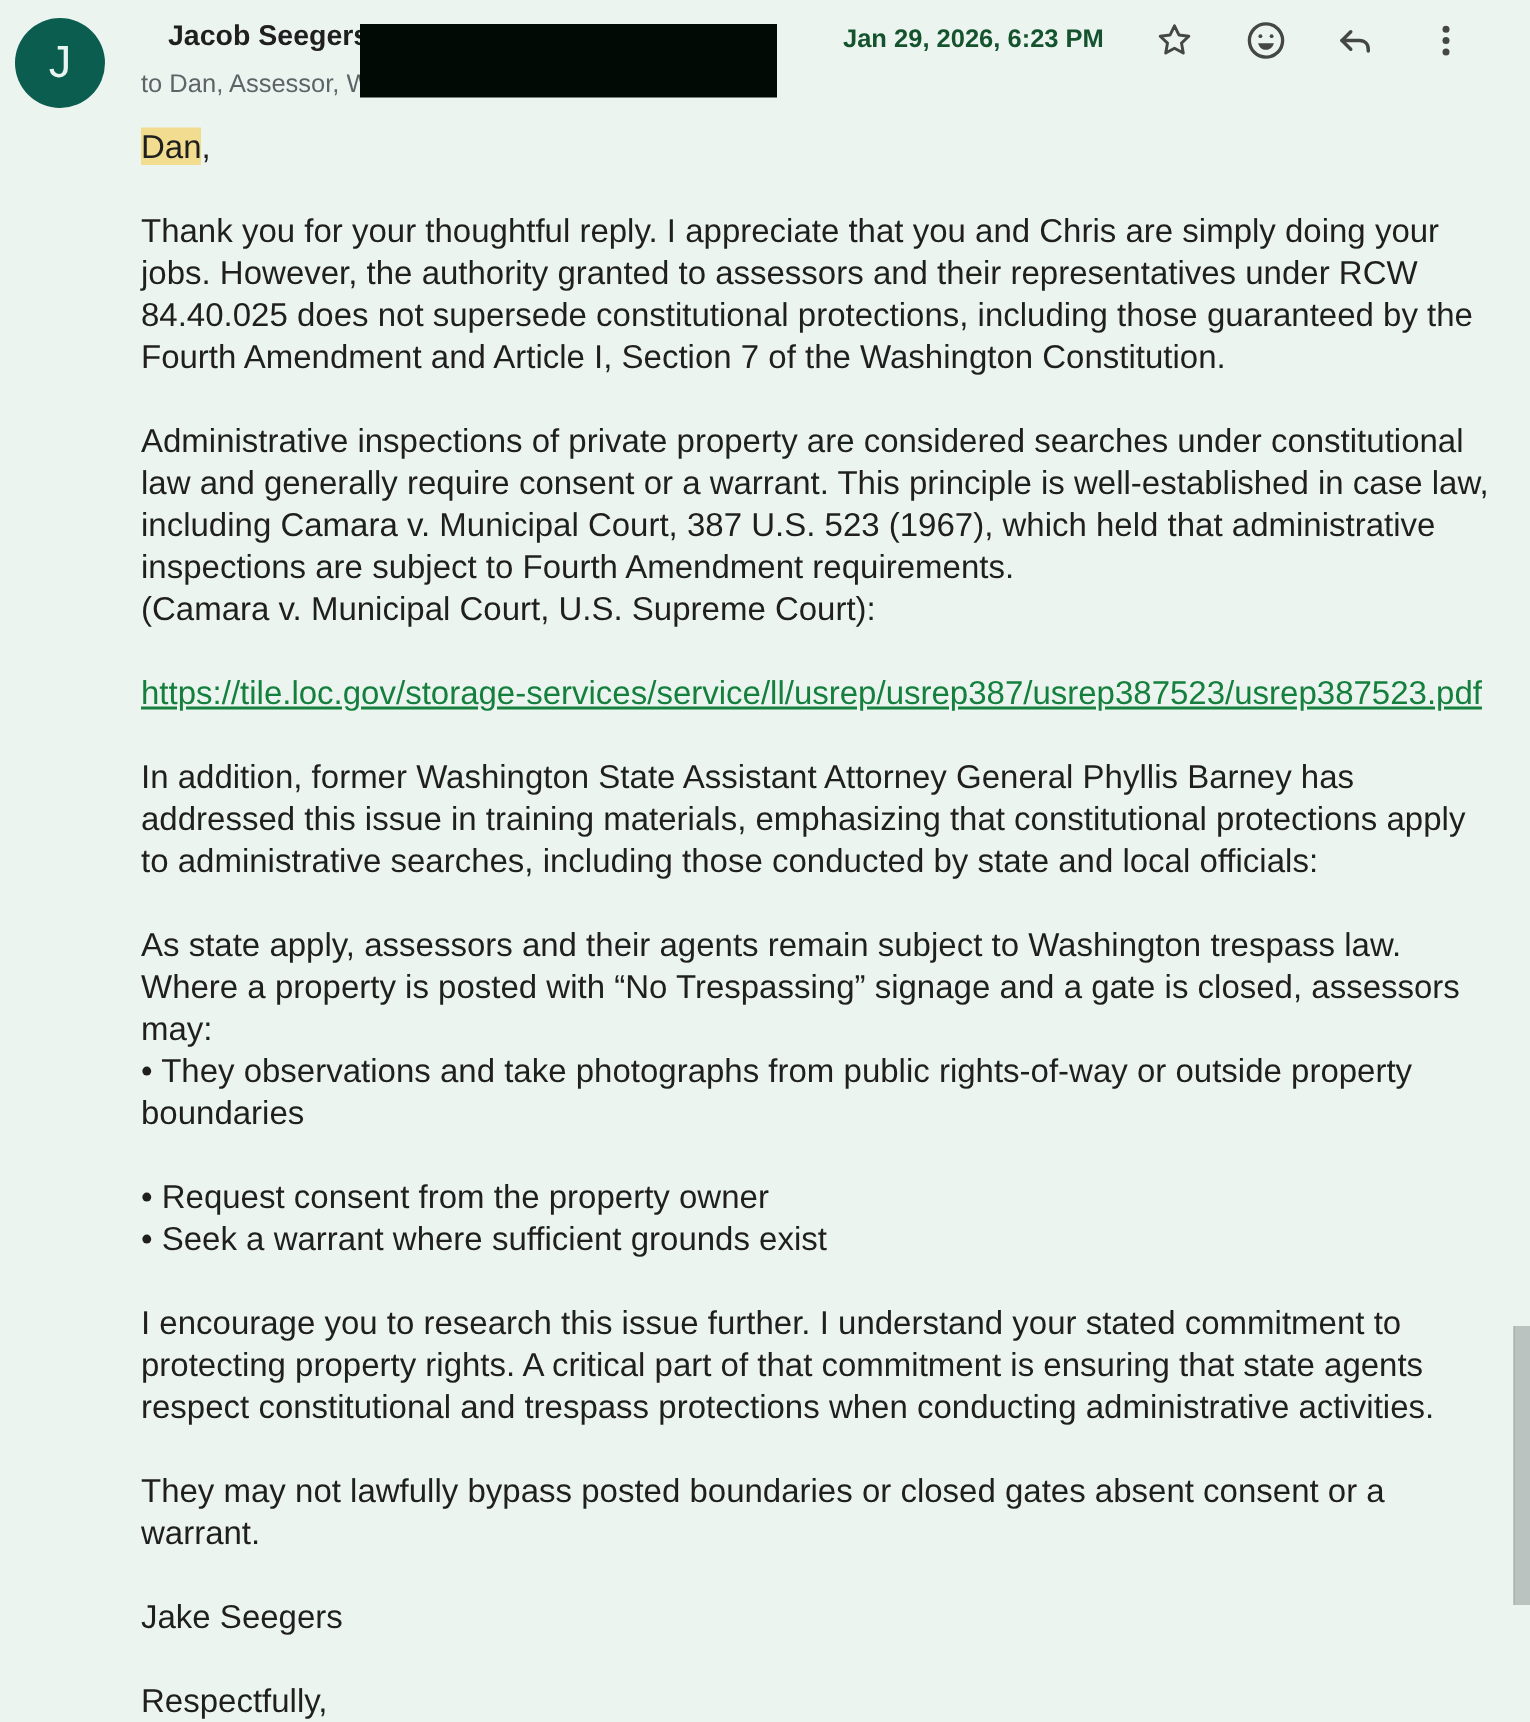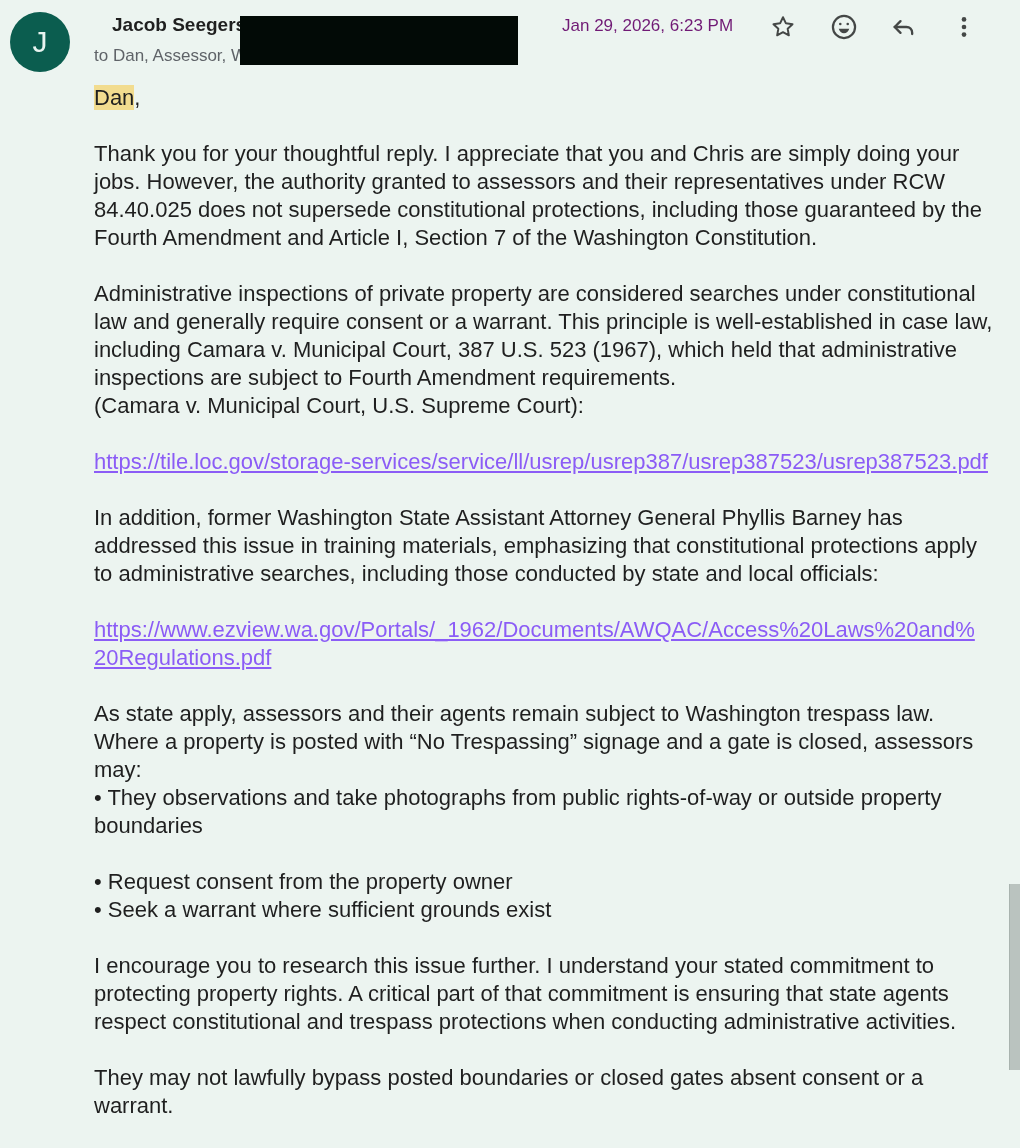--- a/index.html
+++ b/index.html
@@ -24,34 +24,34 @@
   .recipients {
     position:absolute; left:94px; top:46px;
     font-size:17px; color:#5f6368;
   }
   .redaction {
     position:absolute; left:240px; top:16px;
     width:278px; height:49px; background:#020a06;
   }
   .date {
     position:absolute; left:562px; top:16px;
-    font-size:17px; color:#701a75;
+    font-size:17px; color:#14532d;font-weight:bold;
   }
   .icon-btn {
     position:absolute; top:12px; width:30px; height:30px;
     display:flex; align-items:center; justify-content:center;
     cursor:pointer;
   }
   .body-text {
     position:absolute; left:94px; top:84px; width:900px;
     font-size:22px; line-height:28px; color:#1f1f1f;
   }
   .body-text p { margin:0 0 28px 0; }
   .hl { background:#f2dc8f; }
-  a.link { color:#8b5cf6; text-decoration:underline; }
+  a.link { color:#15803d; text-decoration:underline; }
   .scrollbar {
     position:absolute; left:1009px; top:884px;
     width:11px; height:186px; background:#bac3bf;
     border-left:1px solid #a9b3af;
   }
 </style>
 </head>
 <body>
 
 <div class="avatar">
@@ -96,23 +96,20 @@
   <p>Thank you for your thoughtful reply. I appreciate that you and Chris are simply doing your jobs. However, the authority granted to assessors and their representatives under RCW 84.40.025 does not supersede constitutional protections, including those guaranteed by the Fourth Amendment and Article I, Section 7 of the Washington Constitution.</p>
   <p>
     <span>Administrative inspections of private property are considered searches under constitutional law and generally require consent or a warrant. This principle is well-established in case law, including Camara v. Municipal Court, 387 U.S. 523 (1967), which held that administrative inspections are subject to Fourth Amendment requirements.</span><br>
     <span>(Camara v. Municipal Court, U.S. Supreme Court):</span>
   </p>
   <p>
     <a class="link" href="#">https://tile.loc.gov/storage-services/service/ll/usrep/usrep387/usrep387523/usrep387523.pdf</a>
   </p>
   <p>In addition, former Washington State Assistant Attorney General Phyllis Barney has addressed this issue in training materials, emphasizing that constitutional protections apply to administrative searches, including those conducted by state and local officials:</p>
   <p>
-    <a class="link" href="#"><span>https://www.ezview.wa.gov/Portals/_1962/Documents/AWQAC/Access%20Laws%20and%</span><br><span>20Regulations.pdf</span></a>
-  </p>
-  <p>
     <span>As state apply, assessors and their agents remain subject to Washington trespass law. Where a property is posted with “No Trespassing” signage and a gate is closed, assessors may:</span><br>
     <span>• They observations and take photographs from public rights-of-way or outside property boundaries</span><br>
     <br>
     <span>• Request consent from the property owner</span><br>
     <span>• Seek a warrant where sufficient grounds exist</span>
   </p>
   <p>I encourage you to research this issue further. I understand your stated commitment to protecting property rights. A critical part of that commitment is ensuring that state agents respect constitutional and trespass protections when conducting administrative activities.</p>
   <p>They may not lawfully bypass posted boundaries or closed gates absent consent or a warrant.</p>
   <p>Jake Seegers</p>
   <p>Respectfully,</p>

